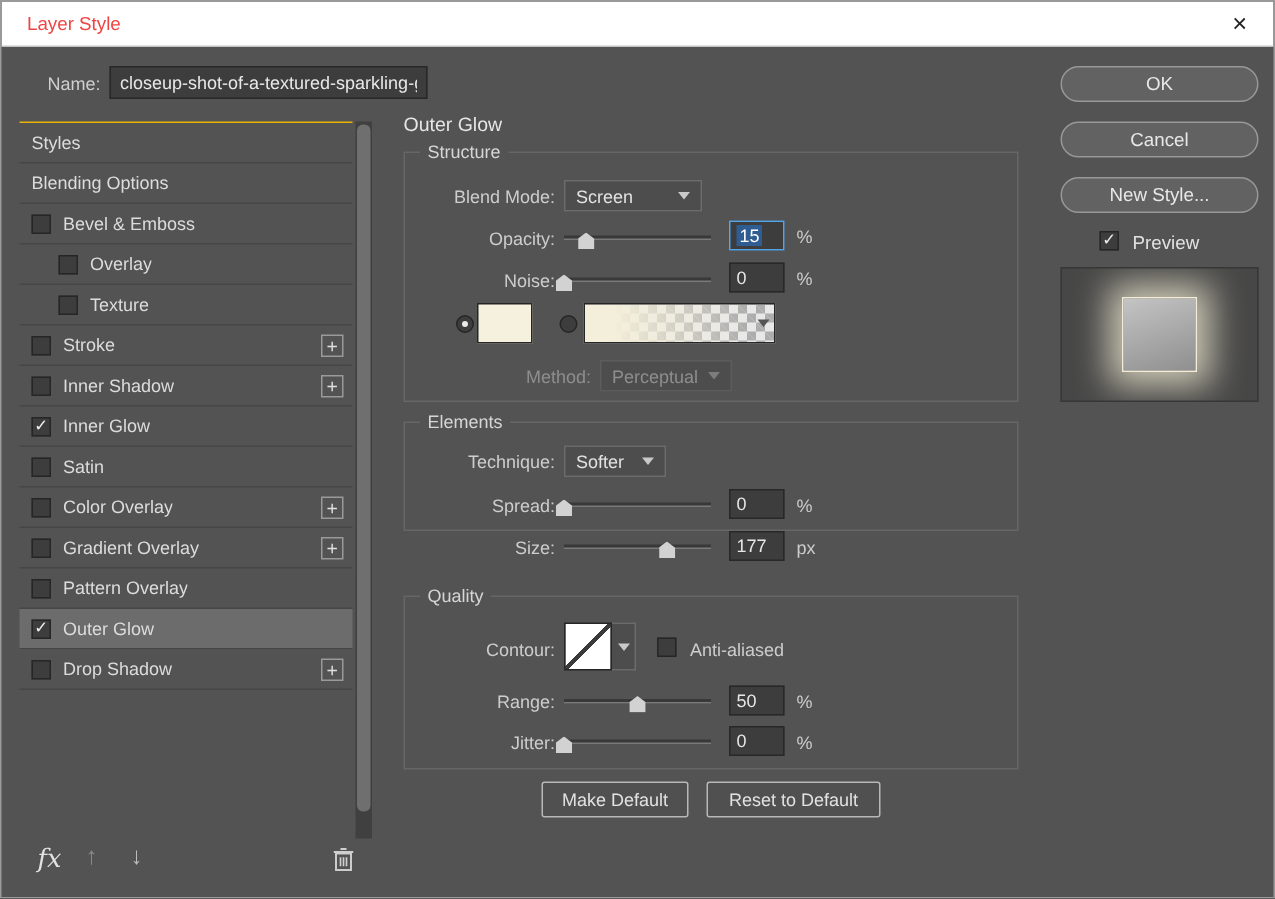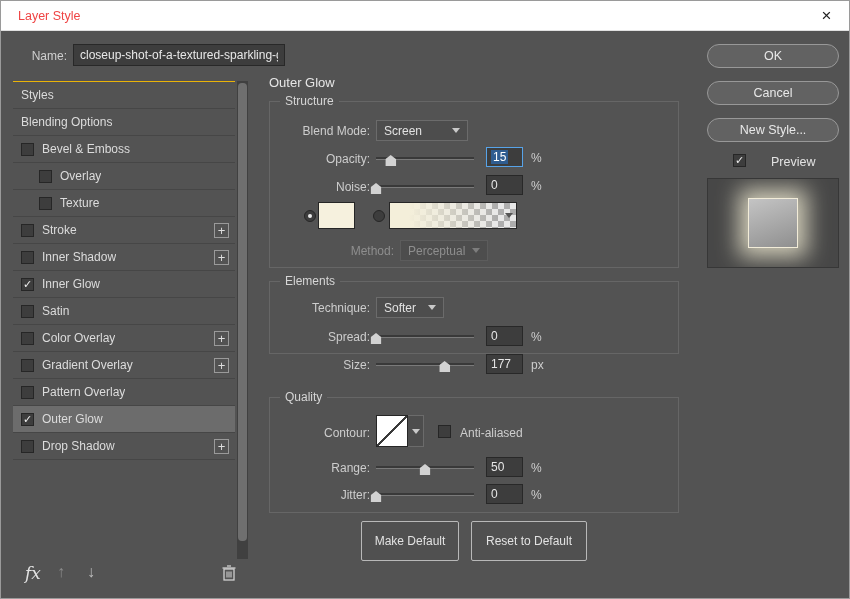--- a/index.html
+++ b/index.html
@@ -12,21 +12,21 @@
   .titlebar .close { position:absolute; right:0; top:0; width:45px; height:30px; display:flex; align-items:center; justify-content:center; font-size:17px; color:#222; cursor:default; }
 
   
   .name-label { position:absolute; left:12px; top:48px; width:54px; text-align:right; font-size:12px; color:#cfcfcf; }
   .name-input { position:absolute; left:72px; top:43px; width:212px; height:22px; background:#3d3d3d; border:1px solid #282828; color:#e8e8e8; font-size:12px; padding:0 6px; font-family:"Liberation Sans", sans-serif; white-space:nowrap; overflow:hidden; }
 
   
   .btn-pill { position:absolute; left:706px; width:132px; height:24px; border-radius:12px; background:#626262; border:1px solid #989898; color:#e8e8e8; font-size:12.5px; display:flex; align-items:center; justify-content:center; cursor:default; }
   .checkbox { width:13px; height:13px; background:#3d3d3d; border:1px solid #262626; display:flex; align-items:center; justify-content:center; color:#f0f0f0; font-size:11px; line-height:1; }
   .preview-check { position:absolute; left:732px; top:153px; }
-  .preview-label { position:absolute; left:754px; top:154px; font-size:12.5px; color:#e2e2e2;margin-left:16px; }
+  .preview-label { position:absolute; left:754px; top:154px; font-size:12.5px; color:#e2e2e2; }
   .preview-box { position:absolute; left:706px; top:177px; width:132px; height:90px; background:#474747; border:1px solid #373737; display:flex; align-items:center; justify-content:center; overflow:hidden; }
   .preview-glow { width:50px; height:50px; background:linear-gradient(160deg,#c4c4c4,#8f8f8f); border:1px solid #f2ecd8; box-shadow:0 0 22px 9px rgba(243,238,213,0.8); }
 
   
   .sidebar { position:absolute; left:12px; top:80px; width:222px; border-top:1px solid #eab308; }
   .sb-item { position:relative; height:27px; display:flex; align-items:center; padding-left:8px; border-bottom:1px solid #464646; color:#dcdcdc; font-size:12px; }
   .sb-item.selected { background:#6c6c6c; }
   .sb-item.indent { padding-left:26px; }
   .sb-item .checkbox { margin-right:8px; flex:0 0 auto; }
   .sb-label { white-space:nowrap; overflow:hidden; }
@@ -72,21 +72,21 @@
       linear-gradient(45deg, #adadad 25%, transparent 25%, transparent 75%, #adadad 75%);
     background-size:100% 100%, 12px 12px, 12px 12px;
     background-position:0 0, 0 0, 6px 6px; }
   .gradient-chev { position:absolute; right:3px; top:10px; width:0; height:0; border-left:4px solid transparent; border-right:4px solid transparent; border-top:5px solid #555; }
 
   .contour-swatch { position:absolute; width:32px; height:32px; border:1px solid #262626;
     background:linear-gradient(135deg, #ffffff 0 47%, #3a3a3a 47% 53%, #ffffff 53% 100%); }
   .contour-chev-btn { position:absolute; width:16px; height:32px; background:#4d4d4d; border:1px solid #6b6b6b; border-left:none; display:flex; align-items:center; justify-content:center; }
   .contour-chev-btn .chev { width:0; height:0; border-left:4px solid transparent; border-right:4px solid transparent; border-top:5px solid #c9c9c9; }
 
-  .flat-btn { position:absolute; height:40px; background:#505050; border:1px solid #b8b8b8; border-radius:2px; color:#e2e2e2; font-size:12px; display:flex; align-items:center; justify-content:center; cursor:default; }
+  .flat-btn { position:absolute; height:24px; background:#505050; border:1px solid #b8b8b8; border-radius:2px; color:#e2e2e2; font-size:12px; display:flex; align-items:center; justify-content:center; cursor:default; }
 </style>
 </head>
 <body>
 
 <div class="window">
 
   <div class="titlebar">
     <div class="title">Layer Style</div>
     <div class="close">×</div>
   </div>

